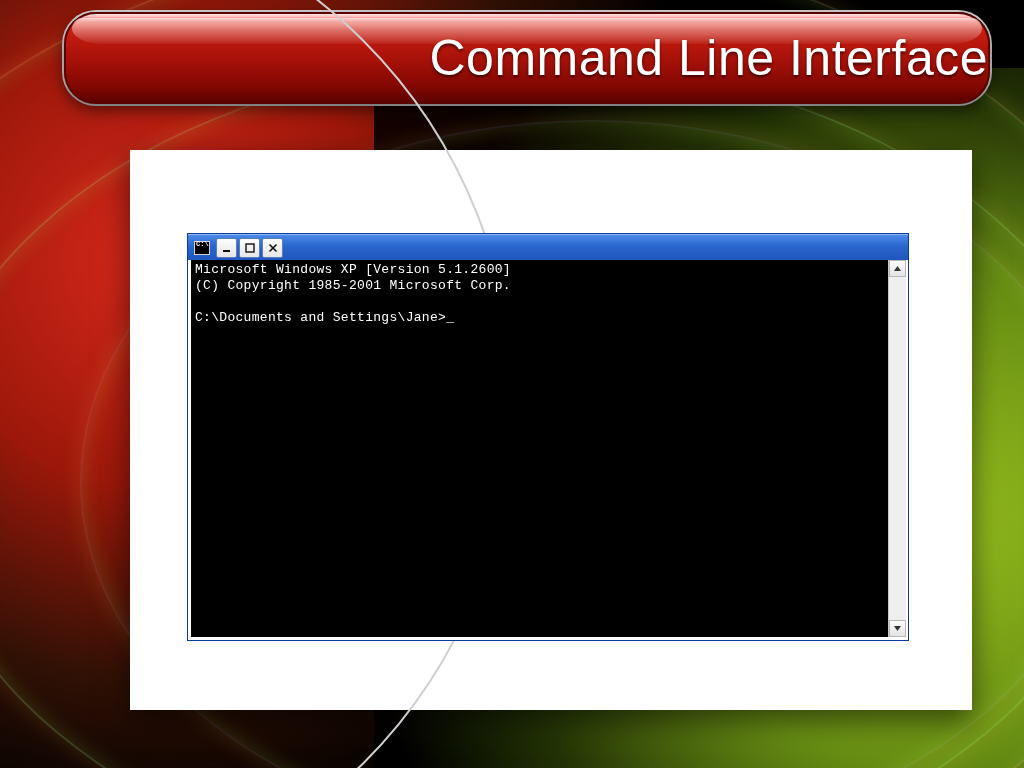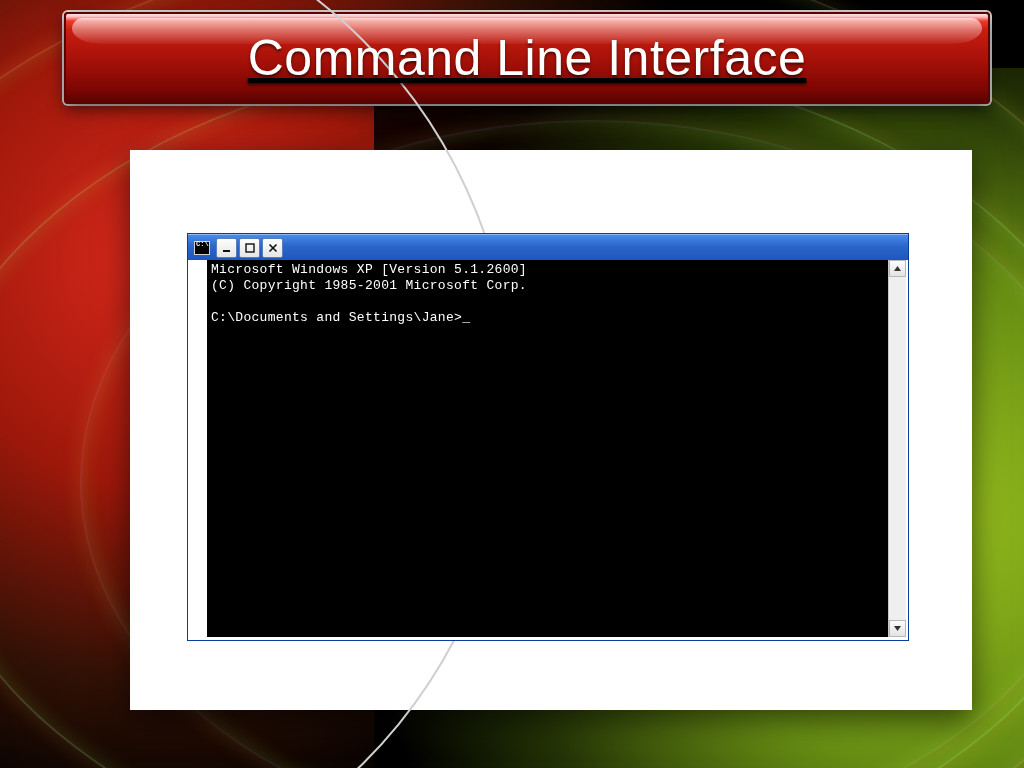--- a/index.html
+++ b/index.html
@@ -46,28 +46,27 @@
   .bg .swirl.s3 { left: -80px;  top: 60px;   width: 1200px; height: 820px;  border-color: rgba(180,255,140,0.22);}
   .bg .swirl.s4 { left: 80px;   top: 120px;  width: 1020px; height: 720px;  border-color: rgba(255,255,255,0.10);}
 
   
   .title-bar {
     position: absolute;
     left: 64px;
     right: 34px;
     top: 12px;
     height: 88px;
-    border-radius: 4px;
+    border-radius: 32px;
     background: linear-gradient(#ffe5e5 0%, #ffbdbd 3%, #e93b2a 8%, #c91d10 18%, #a31008 55%, #7e0602 85%, #5b0300 100%);
     border: 2px solid #5b0300;
     box-shadow: 0 6px 16px rgba(0,0,0,0.55), 0 0 0 2px #d9d9d9;
     display: flex;
     align-items: center;
-    justify-content: center;
-    text-decoration: underline;
+    justify-content: flex-end;
   }
   .title-bar .shine {
     position: absolute;
     left: 6px; right: 6px; top: 4px;
     height: 26px;
     border-radius: 14px 14px 40px 40px / 14px 14px 20px 20px;
     background: linear-gradient(rgba(255,255,255,0.65), rgba(255,255,255,0.05));
     pointer-events: none;
   }
   .title-text {
@@ -171,21 +170,20 @@
   }
   .cmdwin .winbtn svg { display: block; }
 
   .cmdwin .body {
     position: absolute;
     left: 0;
     top: 26px;
     right: 0;
     bottom: 0;
     background: #fff;
-    margin-left: 16px;
   }
   .cmdwin .term {
     position: absolute;
     left: 3px;
     top: 0;
     right: 19px;
     bottom: 3px;
     background: #000;
     color: #fff;
     font-family: "Lucida Console", "Courier New", monospace;

